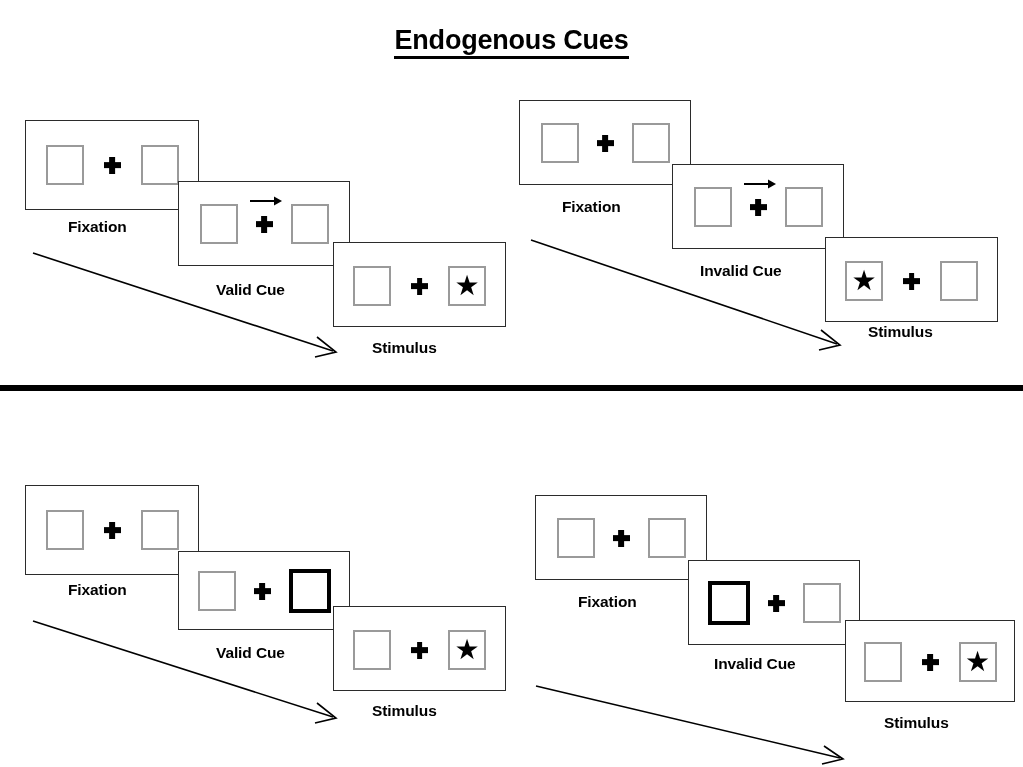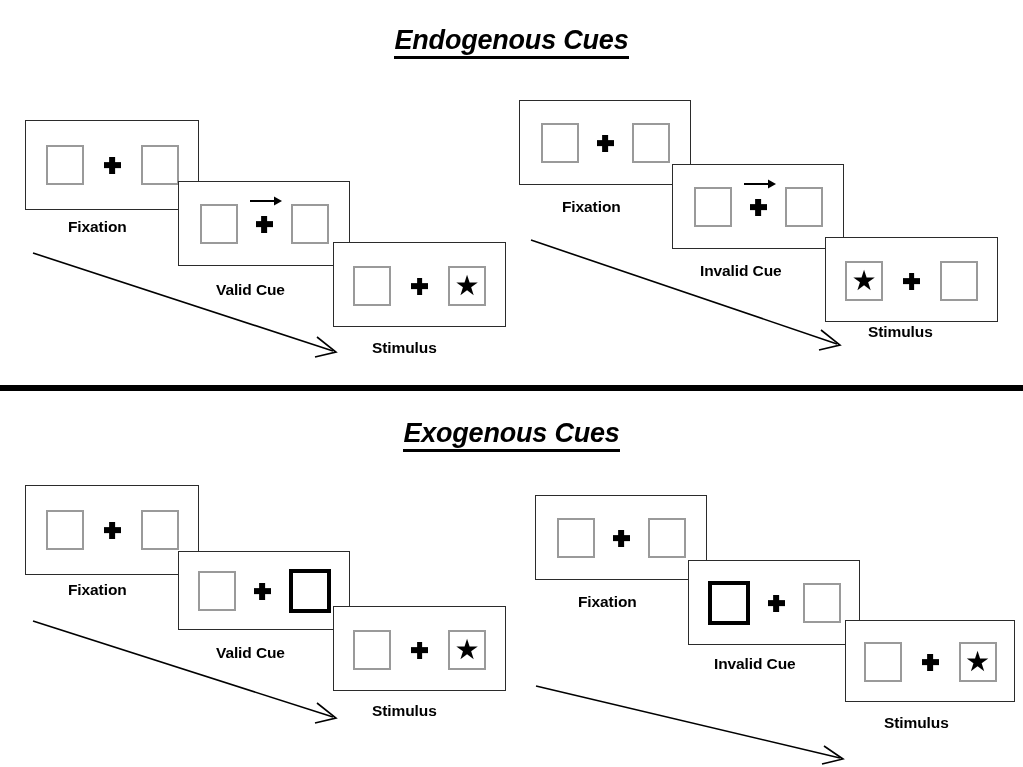--- a/index.html
+++ b/index.html
@@ -28,21 +28,20 @@
     text-align: center;
     font-size: 27px;
     font-weight: bold;
     letter-spacing: -0.2px;
   }
   .section-title .t-underline {
     display: inline-block;
     border-bottom: 3px solid #000;
     padding-bottom: 2px;
     line-height: 1.05;
-    font-style: italic;
   }
 
   
   .divider {
     position: absolute;
     left: 0;
     width: 1023px;
     height: 6px;
     background: #000000;
   }
@@ -225,23 +224,20 @@
   </div>
   <div class="stage-label" style="left:868px; top:323px;">Stimulus</div>
 
   <svg class="flow-arrow" style="left:525px; top:234px;" width="330" height="125" viewBox="0 0 330 125">
     <line x1="6" y1="6" x2="312" y2="110" stroke="#000" stroke-width="1.6"></line>
     <polyline points="296,96 315,111 294,116" fill="none" stroke="#000" stroke-width="1.6"></polyline>
   </svg>
 
   <div class="divider" style="top:385px;"></div>
 
-  <div class="section-title" style="top:418px;">
-    <span class="t-underline">Exogenous Cues</span>
-  </div>
 
   <div class="frame" style="left:25px; top:485px; width:174px; height:90px;">
     <div class="frame-inner" style="top:18px; height:52px;">
       <div class="sq" style="width:38px; height:40px;"></div>
       <div class="gap" style="width:20px;"></div>
       <div class="plus" style="width:17px; height:17px;"></div>
       <div class="gap" style="width:20px;"></div>
       <div class="sq" style="width:38px; height:40px;"></div>
     </div>
   </div>

